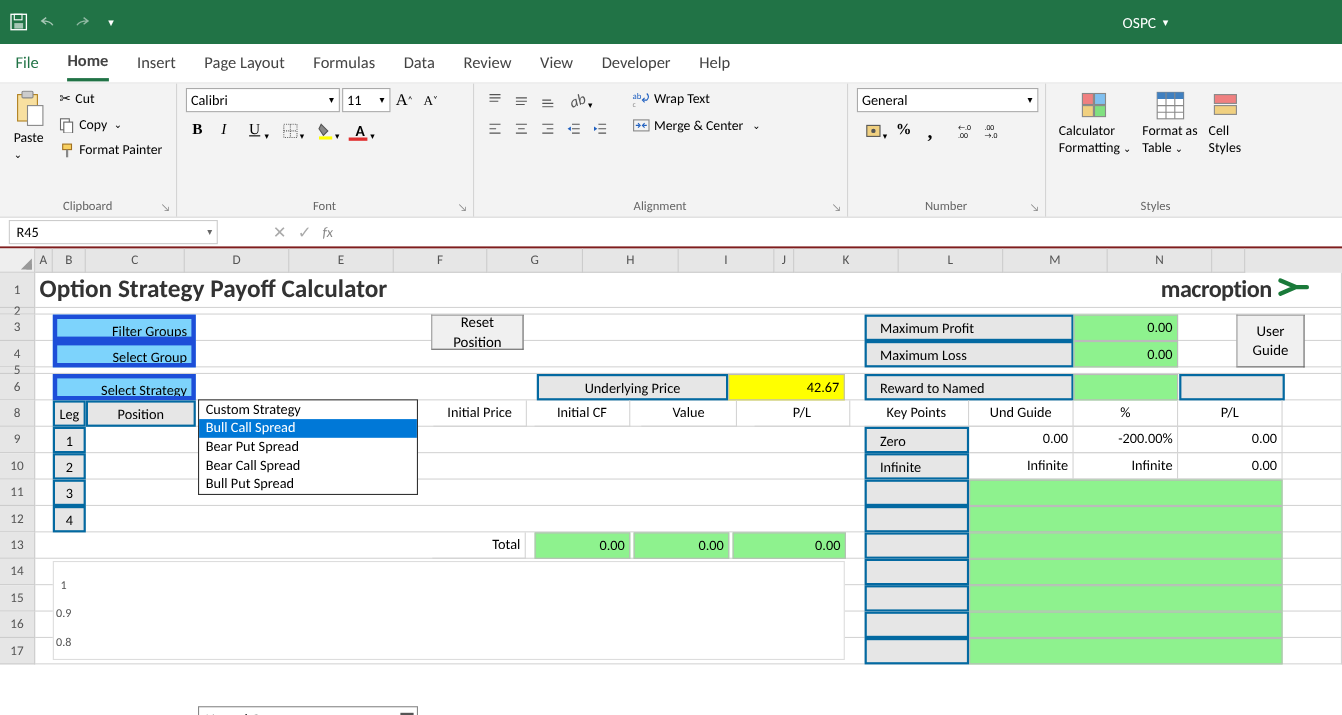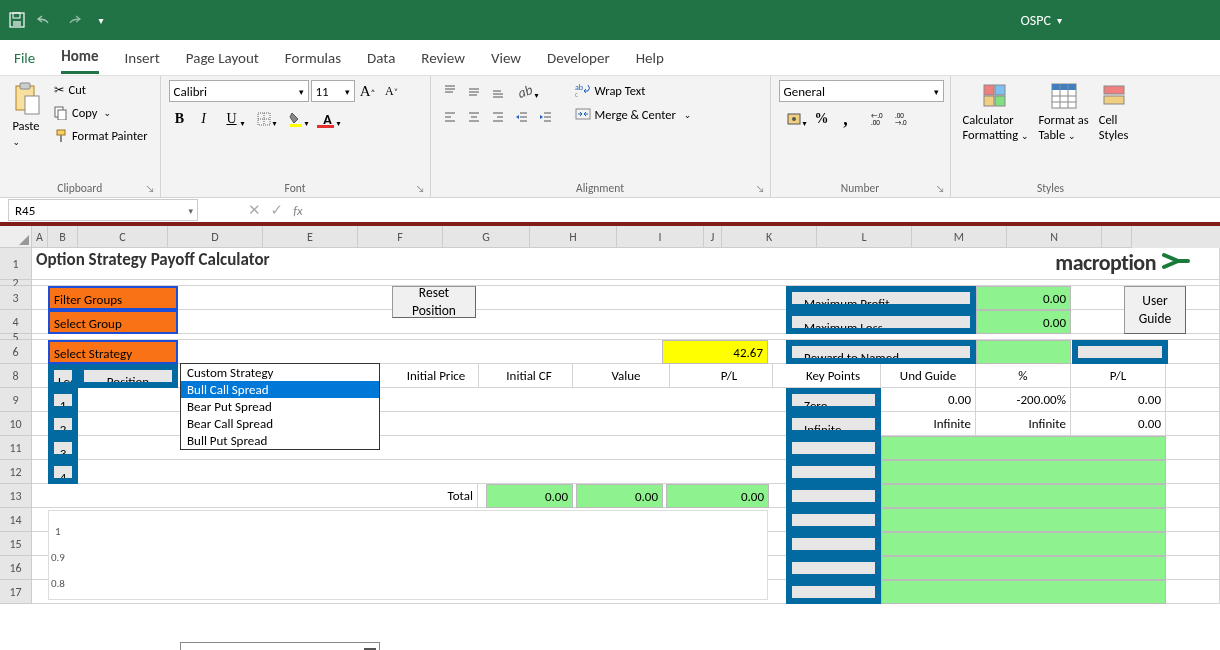--- a/index.html
+++ b/index.html
@@ -28,21 +28,21 @@
 .rbtn { display: flex; align-items: center; gap: 4px; font-size: 12.5px; padding: 2px 4px; cursor: pointer; white-space: nowrap; }
 .font-row { display: flex; gap: 2px; }
 .combo { background: #fff; border: 1px solid #aaa; height: 22px; display: flex; align-items: center; padding: 0 4px; font-size: 13px; }
 .combo .dd { margin-left: auto; font-size: 9px; }
 .iconbtn { width: 22px; height: 22px; display: flex; align-items: center; justify-content: center; border: 1px solid transparent; cursor: pointer; font-family: 'Times New Roman', serif; font-size: 14px; }
 .iconbtn.small-dd { width: 30px; position: relative; }
 .iconbtn.small-dd::after { content: '▾'; font-size: 8px; position: absolute; right: 1px; bottom: 1px; }
 .dialog-launcher { position: absolute; right: 2px; bottom: 2px; width: 14px; height: 14px; font-size: 10px; color: #888; cursor: pointer; display:flex; align-items:center; justify-content:center; }
 
 
-.fbar { height: 28px; display: flex; align-items: center; border-bottom: 4px solid #7f1d1d; background: #fff; }
+.fbar { height: 28px; display: flex; align-items: center; border-bottom: 2px solid #7f1d1d; background: #fff; }
 .namebox { width: 190px; border: 1px solid #ccc; height: 22px; display: flex; align-items: center; padding: 0 6px; margin: 0 10px 0 8px; font-size: 13px; position: relative; }
 .namebox .dd { position:absolute; right:4px; font-size:9px; color:#666;}
 .fxarea { display: flex; align-items: center; gap: 10px; color: #aaa; padding-left: 40px;}
 .fxchk { color:#aaa; font-size: 15px;}
 .fxlabel { font-style: italic; color: #888; }
 
 
 .grid { display: flex; flex-direction: column; }
 .colhdrs { display: flex; height: 22px; background: #e6e6e6; }
 .selall { width: 32px; border-right: 1px solid #ccc; border-bottom: 1px solid #ccc; background: #eee; position: relative; }
@@ -52,25 +52,25 @@
 .row { display: flex; height: 24px; }
 .rh { width: 32px; background: #e6e6e6; border-right: 1px solid #ccc; border-bottom: 1px solid #ccc; text-align: center; font-size: 12px; color: #555; line-height: 24px; }
 .cell { border-right: 1px solid #d4d4d4; border-bottom: 1px solid #d4d4d4; padding: 0 4px; font-size: 13px; line-height: 24px; white-space: nowrap; overflow: hidden; }
 
 
 .cA{width:16px;} .cB{width:30px;} .cC{width:90px;} .cD{width:95px;} .cE{width:95px;} .cF{width:85px;} .cG{width:87px;} .cH{width:87px;} .cI{width:87px;} .cJ{width:18px;} .cK{width:95px;} .cL{width:95px;} .cM{width:95px;} .cN{width:95px;}
 
 
 .sheet-inner { position: relative; }
 .ovl { position: absolute; }
-.title-text { font-size: 17px; font-weight: 600; color: #333; }
+.title-text { font-size: 23px; font-weight: 600; color: #333; }
 .logo-text { font-size: 22px; font-weight: 600; color: #333; letter-spacing: -0.5px; }
 
-.cell-label { background: #f97316; text-align:left; border:2px solid #1d4ed8; }
-.cell-head { background: #e6e6e6; text-align:center; border:6px solid #0369a1; font-weight:400;}
+.cell-label { background: #7dd3fc; text-align:right; border:4px solid #1d4ed8; }
+.cell-head { background: #e6e6e6; text-align:center; border:2px solid #0369a1; font-weight:400;}
 .cell-sel { background: #fff; border: 1px solid #888; position: relative; padding: 0 16px 0 6px; text-align:left; }
 .cell-sel::after { content: ''; position: absolute; right: 3px; top: 50%; transform: translateY(-50%); background:#555; color:#fff; width:12px; height:12px; font-size:9px; display:flex; align-items:center; justify-content:center; }
 .cell-sel::after { content: '▼'; }
 .cell-yellow { background: #ffff00; text-align:right; border:1px solid #bbb;}
 .cell-green-r { background: #8ef28e; text-align:right; border:1px solid #bbb;}
 .cell-green { background: #8ef28e; border:1px solid #bbb;}
 .cell-plain-r { text-align: right; }
 .cell-white-hdr { text-align: center; }
 
 .btn-raised { background: #f0f0f0; border: 1px solid #999; border-right-color:#666; border-bottom-color:#666; display: flex; align-items: center; justify-content: center; text-align:center; font-size: 13.5px; line-height:1.3; cursor:pointer; }
@@ -477,20 +477,21 @@
     <div class="ovl cell cell-label" style="left:48px; top:38px; width:130px; height:24px;">Filter Groups</div>
     <div class="ovl cell cell-sel" style="left:180px; top:38px; width:200px; height:24px;">Named Groups</div>
 
     <div class="ovl cell cell-label" style="left:48px; top:62px; width:130px; height:24px;">Select Group</div>
 
     <div class="ovl cell cell-label" style="left:48px; top:92px; width:130px; height:24px;">Select Strategy</div>
 
     <div class="ovl btn-raised" style="left:392px; top:38px; width:84px; height:32px; white-space:pre-line;">Reset
 Position</div>
 
+    <div class="ovl cell cell-head" style="left:488px; top:92px; width:174px; height:24px;">Underlying Price</div>
     <div class="ovl cell cell-yellow" style="left:662px; top:92px; width:106px; height:24px;">42.67</div>
 
     <div class="ovl cell cell-head" style="left:786px; top:38px; width:190px; height:24px; text-align:left; padding-left:12px;">Maximum Profit</div>
     <div class="ovl cell cell-green-r" style="left:976px; top:38px; width:95px; height:24px;">0.00</div>
     <div class="ovl cell cell-head" style="left:786px; top:62px; width:190px; height:24px; text-align:left; padding-left:12px;">Maximum Loss</div>
     <div class="ovl cell cell-green-r" style="left:976px; top:62px; width:95px; height:24px;">0.00</div>
     <div class="ovl cell cell-head" style="left:786px; top:92px; width:190px; height:24px; text-align:left; padding-left:12px;">Reward to Named</div>
     <div class="ovl cell cell-green-r" style="left:976px; top:92px; width:95px; height:24px;"></div>
     <div class="ovl cell cell-head" style="left:1072px; top:92px; width:96px; height:24px;"></div>
 

